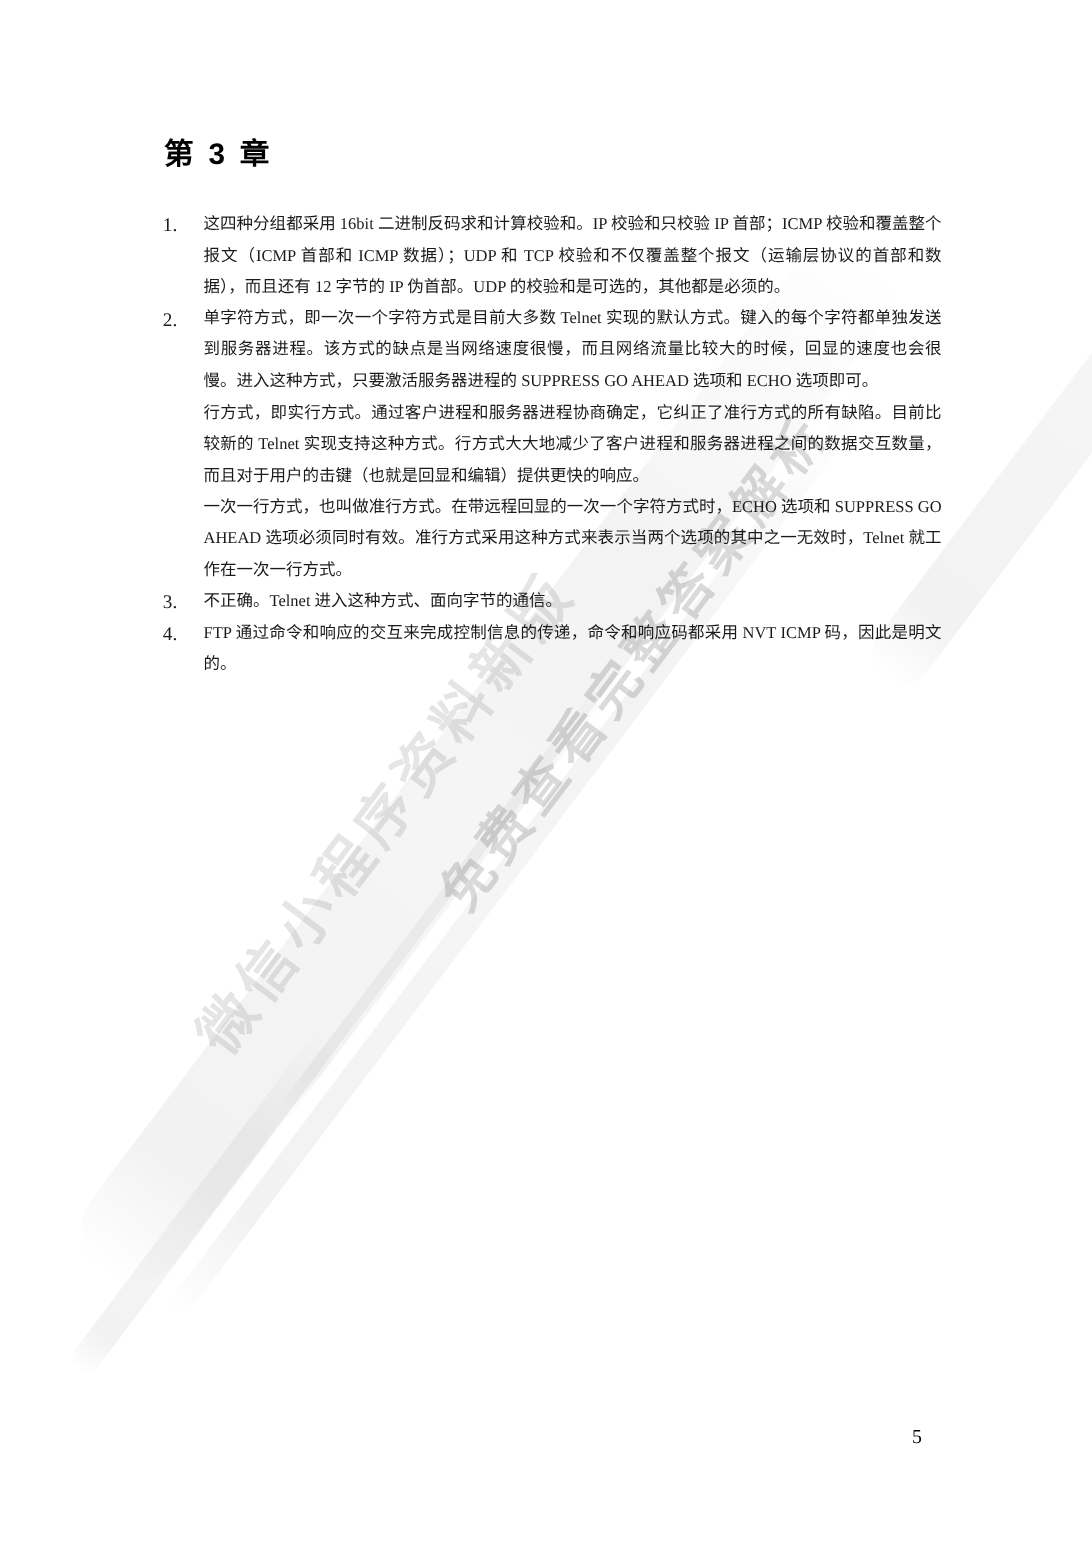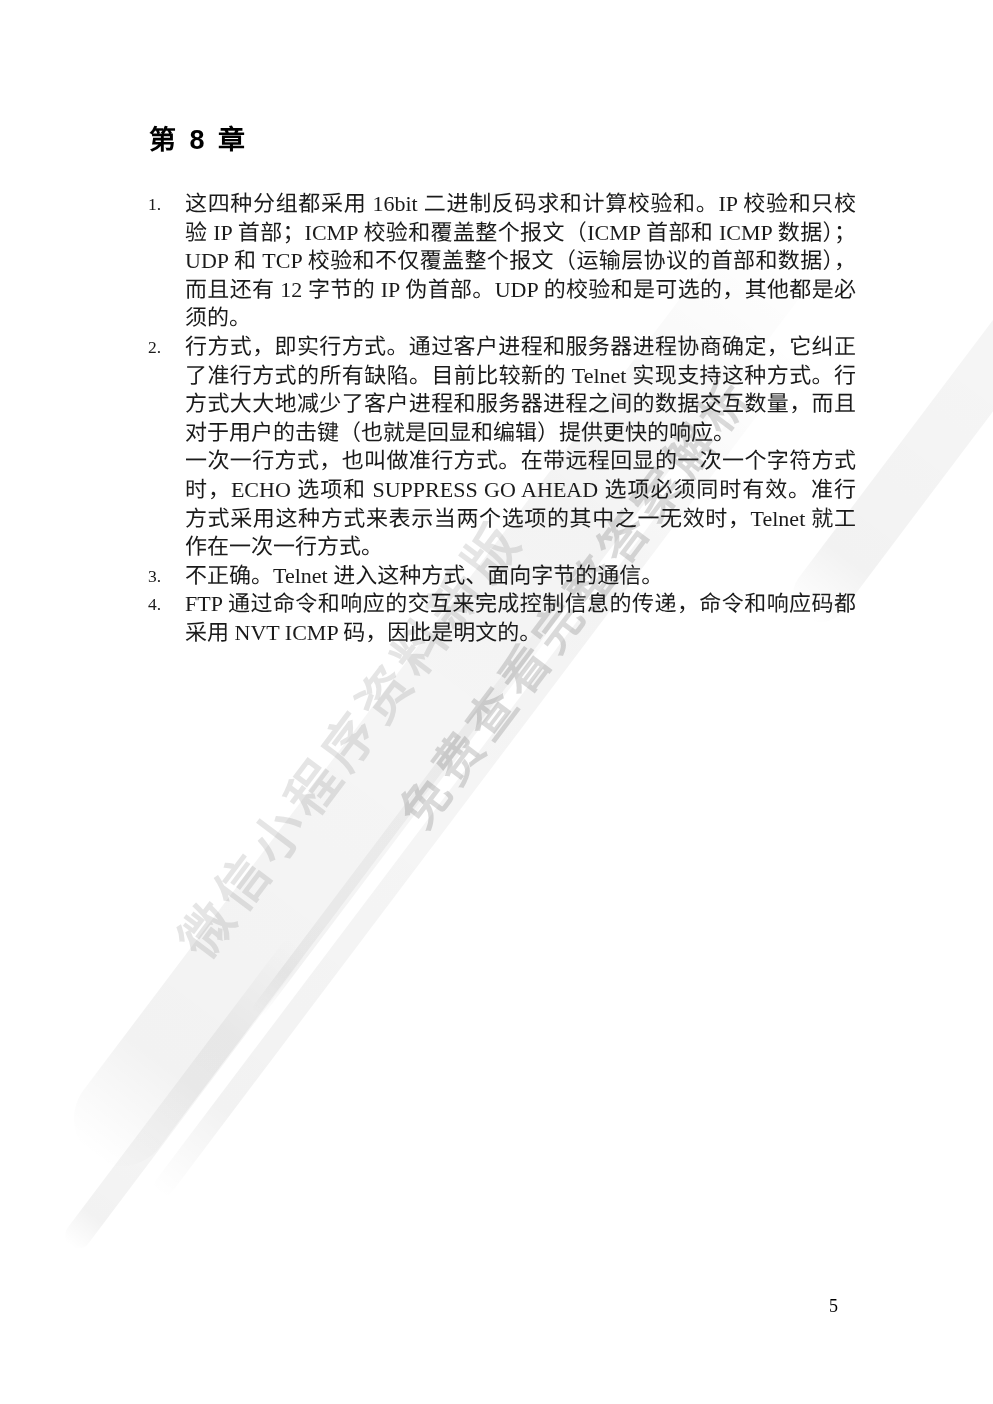--- a/index.html
+++ b/index.html
@@ -61,21 +61,21 @@
     margin:0;padding:0;list-style:none;
   }
   .answer{display:flex;align-items:flex-start;}
   .num{
     flex:0 0 37px;width:37px;
     font-size:17.5px;line-height:28.6px;
   }
   .paras{flex:1;min-width:0;}
   .paras p{
     margin:0;
-    font-size:22px;line-height:28.6px;
+    font-size:15px;line-height:28.6px;
     text-align:justify;
     text-justify:inter-ideograph;
   }
   .page-number{
     position:absolute;left:829px;top:1294px;
     font-size:18px;line-height:24px;color:#000;
   }
 </style>
 </head>
 <body>
@@ -86,33 +86,34 @@
     <div class="streak s1"></div>
     <div class="streak s2"></div>
     <div class="streak s3"></div>
     <div class="streak s4"></div>
     <div class="streak s5"></div>
     <div class="wm-text wm1">微信小程序资料新版</div>
     <div class="wm-text wm2">免费查看完整答案解析</div>
   </div>
 
   <div class="content">
-    <h1 class="heading">第 8 章</h1>
+    <h1 class="heading">第 3 章</h1>
 
     <ol class="answers">
       <li class="answer">
         <span class="num">1.</span>
         <div class="paras">
           <p>这四种分组都采用 16bit 二进制反码求和计算校验和。IP 校验和只校验 IP 首部；ICMP 校验和覆盖整个报文（ICMP 首部和 ICMP 数据）；UDP 和 TCP 校验和不仅覆盖整个报文（运输层协议的首部和数据），而且还有 12 字节的 IP 伪首部。UDP 的校验和是可选的，其他都是必须的。</p>
         </div>
       </li>
 
       <li class="answer">
         <span class="num">2.</span>
         <div class="paras">
+          <p>单字符方式，即一次一个字符方式是目前大多数 Telnet 实现的默认方式。键入的每个字符都单独发送到服务器进程。该方式的缺点是当网络速度很慢，而且网络流量比较大的时候，回显的速度也会很慢。进入这种方式，只要激活服务器进程的 SUPPRESS GO AHEAD 选项和 ECHO 选项即可。</p>
           <p>行方式，即实行方式。通过客户进程和服务器进程协商确定，它纠正了准行方式的所有缺陷。目前比较新的 Telnet 实现支持这种方式。行方式大大地减少了客户进程和服务器进程之间的数据交互数量，而且对于用户的击键（也就是回显和编辑）提供更快的响应。</p>
           <p>一次一行方式，也叫做准行方式。在带远程回显的一次一个字符方式时，ECHO 选项和 SUPPRESS GO AHEAD 选项必须同时有效。准行方式采用这种方式来表示当两个选项的其中之一无效时，Telnet 就工作在一次一行方式。</p>
         </div>
       </li>
 
       <li class="answer">
         <span class="num">3.</span>
         <div class="paras">
           <p>不正确。Telnet 进入这种方式、面向字节的通信。</p>
         </div>

